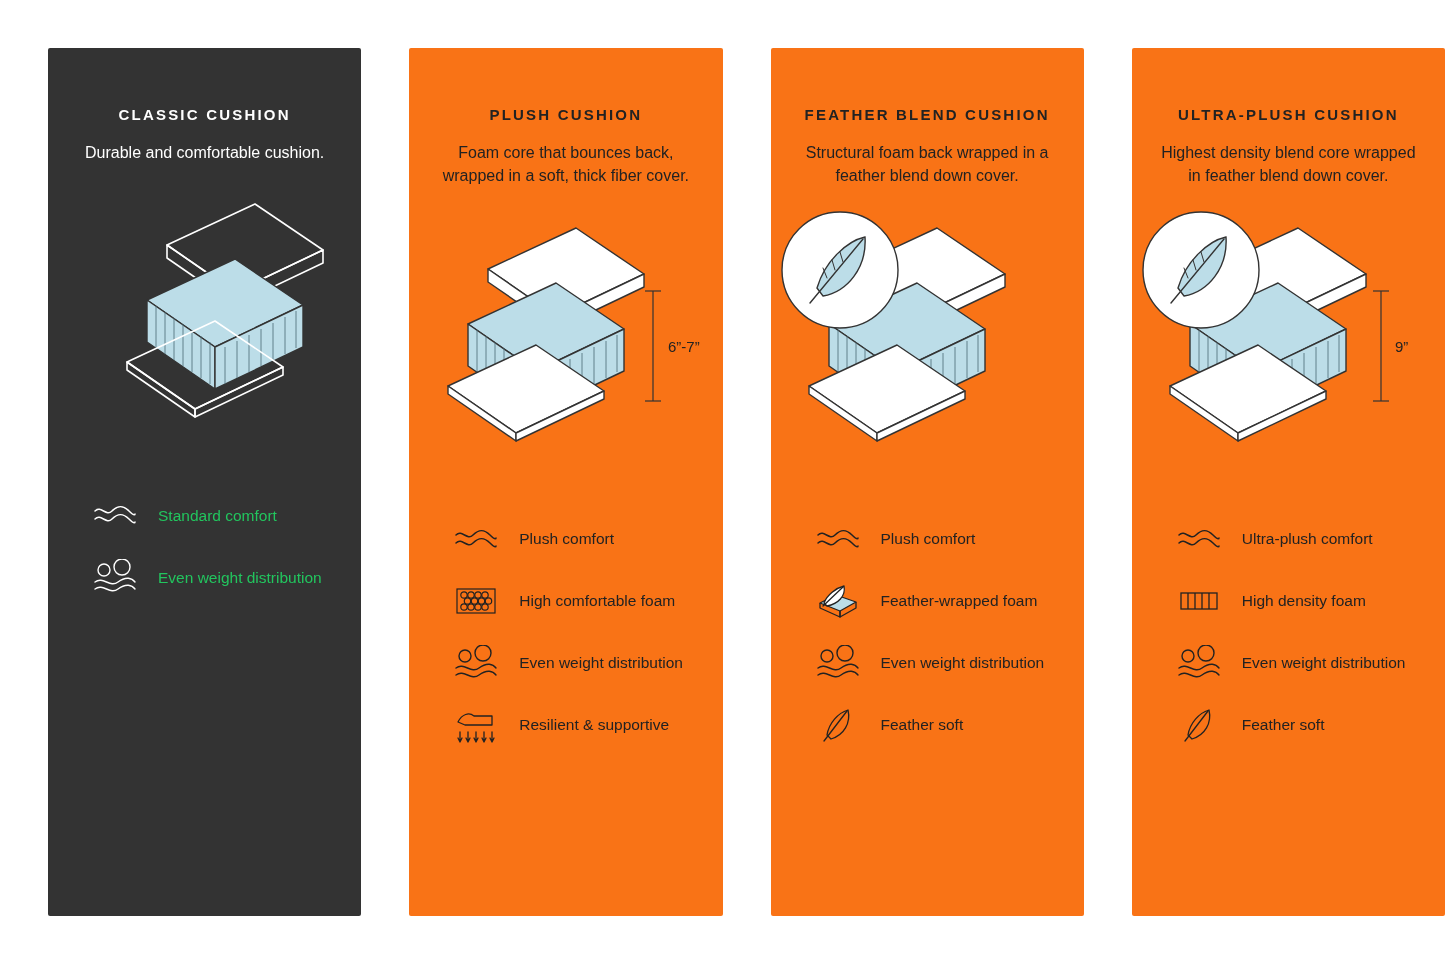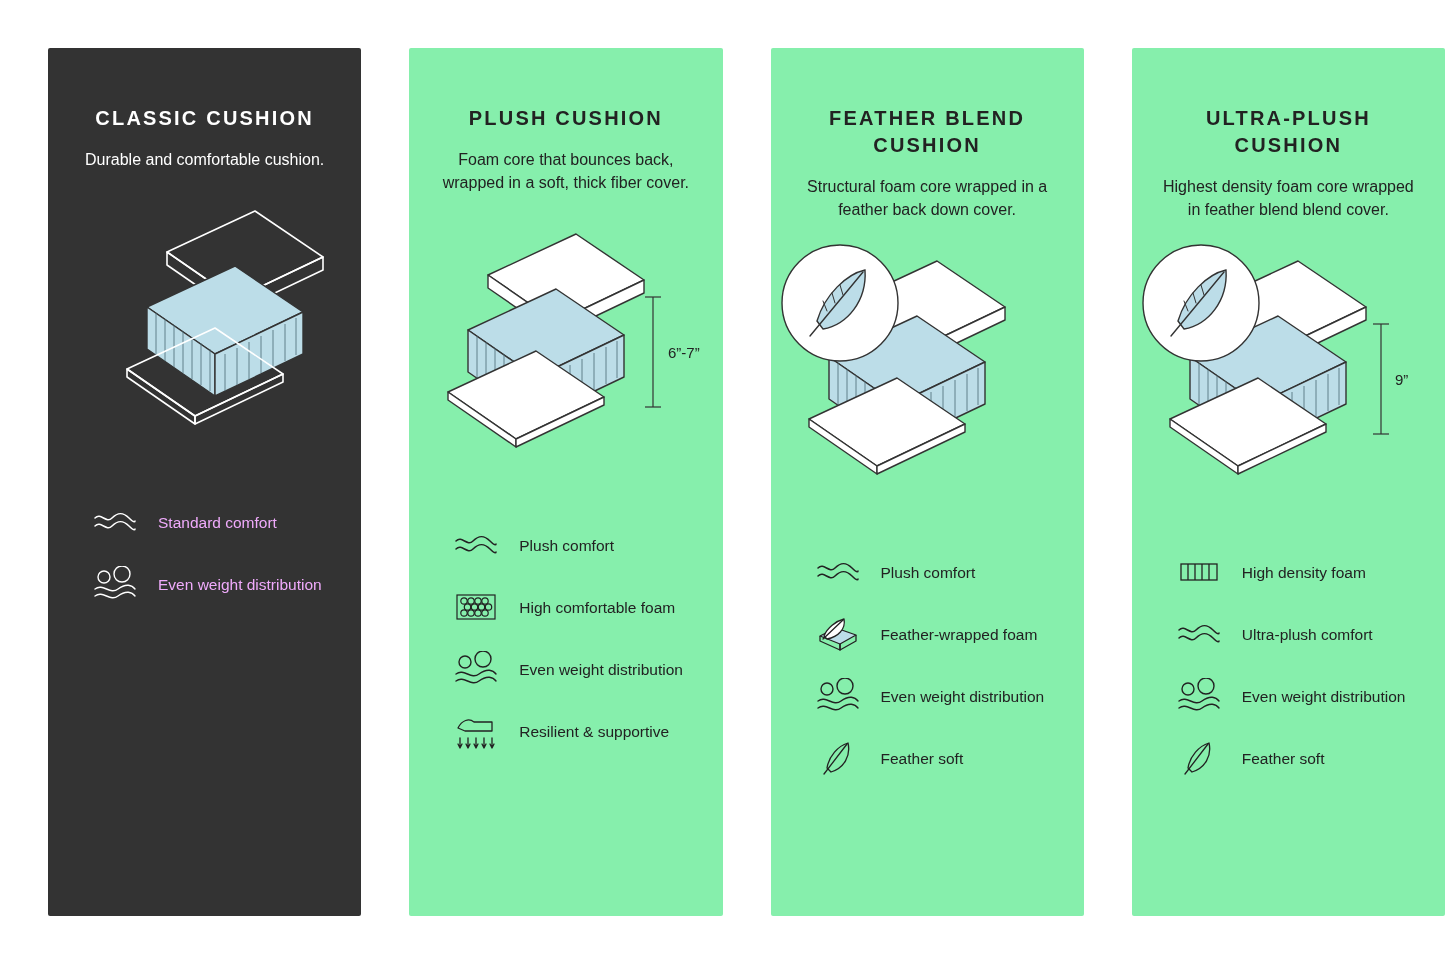--- a/index.html
+++ b/index.html
@@ -31,27 +31,27 @@
     position: relative;
     box-sizing: border-box;
     padding: 0;
   }
   .card.dark {
     background: #333333;
     color: #ffffff;
     height: 868px;
   }
   .card.light {
-    background: #86efac;
+    background: #f97316;
     color: #222222;
     height: 868px;
   }
   .card .title {
     text-align: center;
-    font-size: 20px;
+    font-size: 15px;
     font-weight: bold;
     letter-spacing: 2.2px;
     line-height: 1.35;
     padding: 57px 18px 0 18px;
     box-sizing: border-box;
   }
   .card .desc {
     text-align: center;
     font-size: 16px;
     line-height: 1.45;
@@ -84,21 +84,21 @@
     width: 54px;
     height: 44px;
     display: flex;
     align-items: center;
     justify-content: center;
   }
   .feature .flabel {
     font-size: 15.5px;
     line-height: 1.38;
   }
-  .dark .feature .flabel { color: #f0abfc; text-align: right; }
+  .dark .feature .flabel { color: #22c55e; text-align: right; }
   .light .feature .flabel { color: #222222; }
 </style>
 </head>
 <body>
 
 <div class="board">
   <div class="cards">
 
     <div class="card dark">
       <div class="title">CLASSIC CUSHION</div>
@@ -268,21 +268,21 @@
               <path d="M39 26 L39 36 M39 36 L37 32 M39 36 L41 32"></path>
             </svg>
           </span>
           <span class="flabel">Resilient &amp; supportive</span>
         </div>
       </div>
     </div>
 
     <div class="card light">
       <div class="title">FEATHER BLEND CUSHION</div>
-      <div class="desc">Structural foam core wrapped in a feather back down cover.</div>
+      <div class="desc">Structural foam back wrapped in a feather blend down cover.</div>
 
       <div class="diagram-wrap">
         <svg width="300" height="290" viewBox="0 0 300 290" fill="none">
           <g stroke="#333333" stroke-width="1.4" fill="#ffffff" stroke-linejoin="round">
             <polygon points="72,63 160,22 228,68 140,110"></polygon>
             <polygon points="72,63 72,76 140,123 140,110"></polygon>
             <polygon points="140,110 140,123 228,81 228,68"></polygon>
           </g>
           <g stroke="#333333" stroke-width="1.4" stroke-linejoin="round">
             <polygon points="52,118 140,77 208,123 120,165" fill="#bcdde8"></polygon>
@@ -360,21 +360,21 @@
               <path d="M29 6 L6 36" stroke-linecap="round"></path>
             </svg>
           </span>
           <span class="flabel">Feather soft</span>
         </div>
       </div>
     </div>
 
     <div class="card light">
       <div class="title">ULTRA-PLUSH CUSHION</div>
-      <div class="desc">Highest density foam core wrapped in feather blend blend cover.</div>
+      <div class="desc">Highest density blend core wrapped in feather blend down cover.</div>
 
       <div class="diagram-wrap">
         <svg width="300" height="290" viewBox="0 0 300 290" fill="none">
           <g stroke="#333333" stroke-width="1.4" fill="#ffffff" stroke-linejoin="round">
             <polygon points="72,63 160,22 228,68 140,110"></polygon>
             <polygon points="72,63 72,76 140,123 140,110"></polygon>
             <polygon points="140,110 140,123 228,81 228,68"></polygon>
           </g>
           <g stroke="#333333" stroke-width="1.4" stroke-linejoin="round">
             <polygon points="52,118 140,77 208,123 120,165" fill="#bcdde8"></polygon>
@@ -413,35 +413,35 @@
             <line x1="235" y1="85" x2="251" y2="85"></line>
             <line x1="235" y1="195" x2="251" y2="195"></line>
           </g>
           <text x="257" y="146" font-family="Liberation Sans, sans-serif" font-size="15" fill="#222222">9”</text>
         </svg>
       </div>
 
       <div class="features">
         <div class="feature">
           <span class="ficon">
+            <svg width="46" height="26" viewBox="0 0 46 26" fill="none" stroke="#222222" stroke-width="1.5" stroke-linecap="round">
+              <path d="M3 9 C9 3, 14 15, 20 9 S31 3, 37 9 S43 12, 43 12"></path>
+              <path d="M3 17 C9 11, 14 23, 20 17 S31 11, 37 17 S43 20, 43 20"></path>
+            </svg>
+          </span>
+          <span class="flabel">Ultra-plush comfort</span>
+        </div>
+        <div class="feature">
+          <span class="ficon">
             <svg width="46" height="30" viewBox="0 0 46 30" fill="none" stroke="#222222" stroke-width="1.3">
               <rect x="5" y="7" width="36" height="16"></rect>
               <path d="M12 7 L12 23 M19 7 L19 23 M26 7 L26 23 M33 7 L33 23"></path>
             </svg>
           </span>
           <span class="flabel">High density foam</span>
-        </div>
-        <div class="feature">
-          <span class="ficon">
-            <svg width="46" height="26" viewBox="0 0 46 26" fill="none" stroke="#222222" stroke-width="1.5" stroke-linecap="round">
-              <path d="M3 9 C9 3, 14 15, 20 9 S31 3, 37 9 S43 12, 43 12"></path>
-              <path d="M3 17 C9 11, 14 23, 20 17 S31 11, 37 17 S43 20, 43 20"></path>
-            </svg>
-          </span>
-          <span class="flabel">Ultra-plush comfort</span>
         </div>
         <div class="feature">
           <span class="ficon">
             <svg width="46" height="36" viewBox="0 0 46 36" fill="none" stroke="#222222" stroke-width="1.4" stroke-linecap="round">
               <circle cx="12" cy="11" r="6"></circle>
               <circle cx="30" cy="8" r="8"></circle>
               <path d="M3 23 C11 17, 18 29, 26 23 S40 19, 43 23"></path>
               <path d="M3 30 C11 24, 18 36, 26 30 S40 26, 43 30"></path>
             </svg>
           </span>

